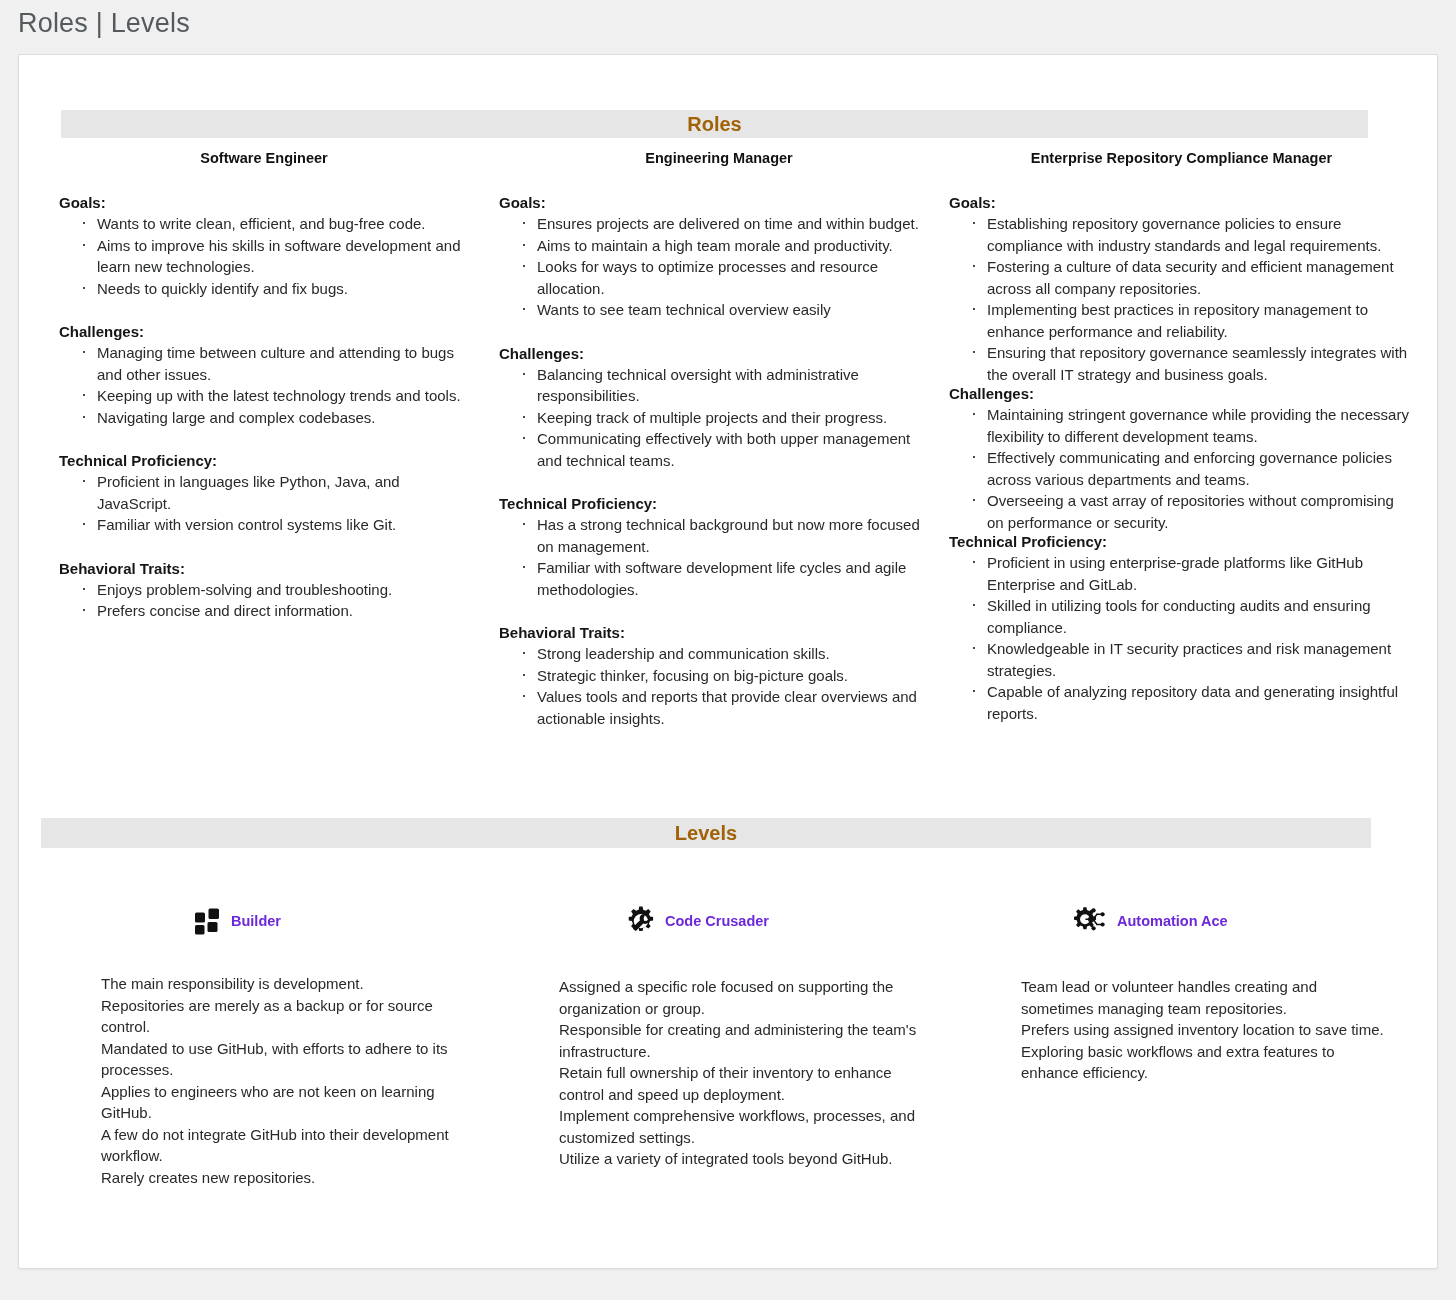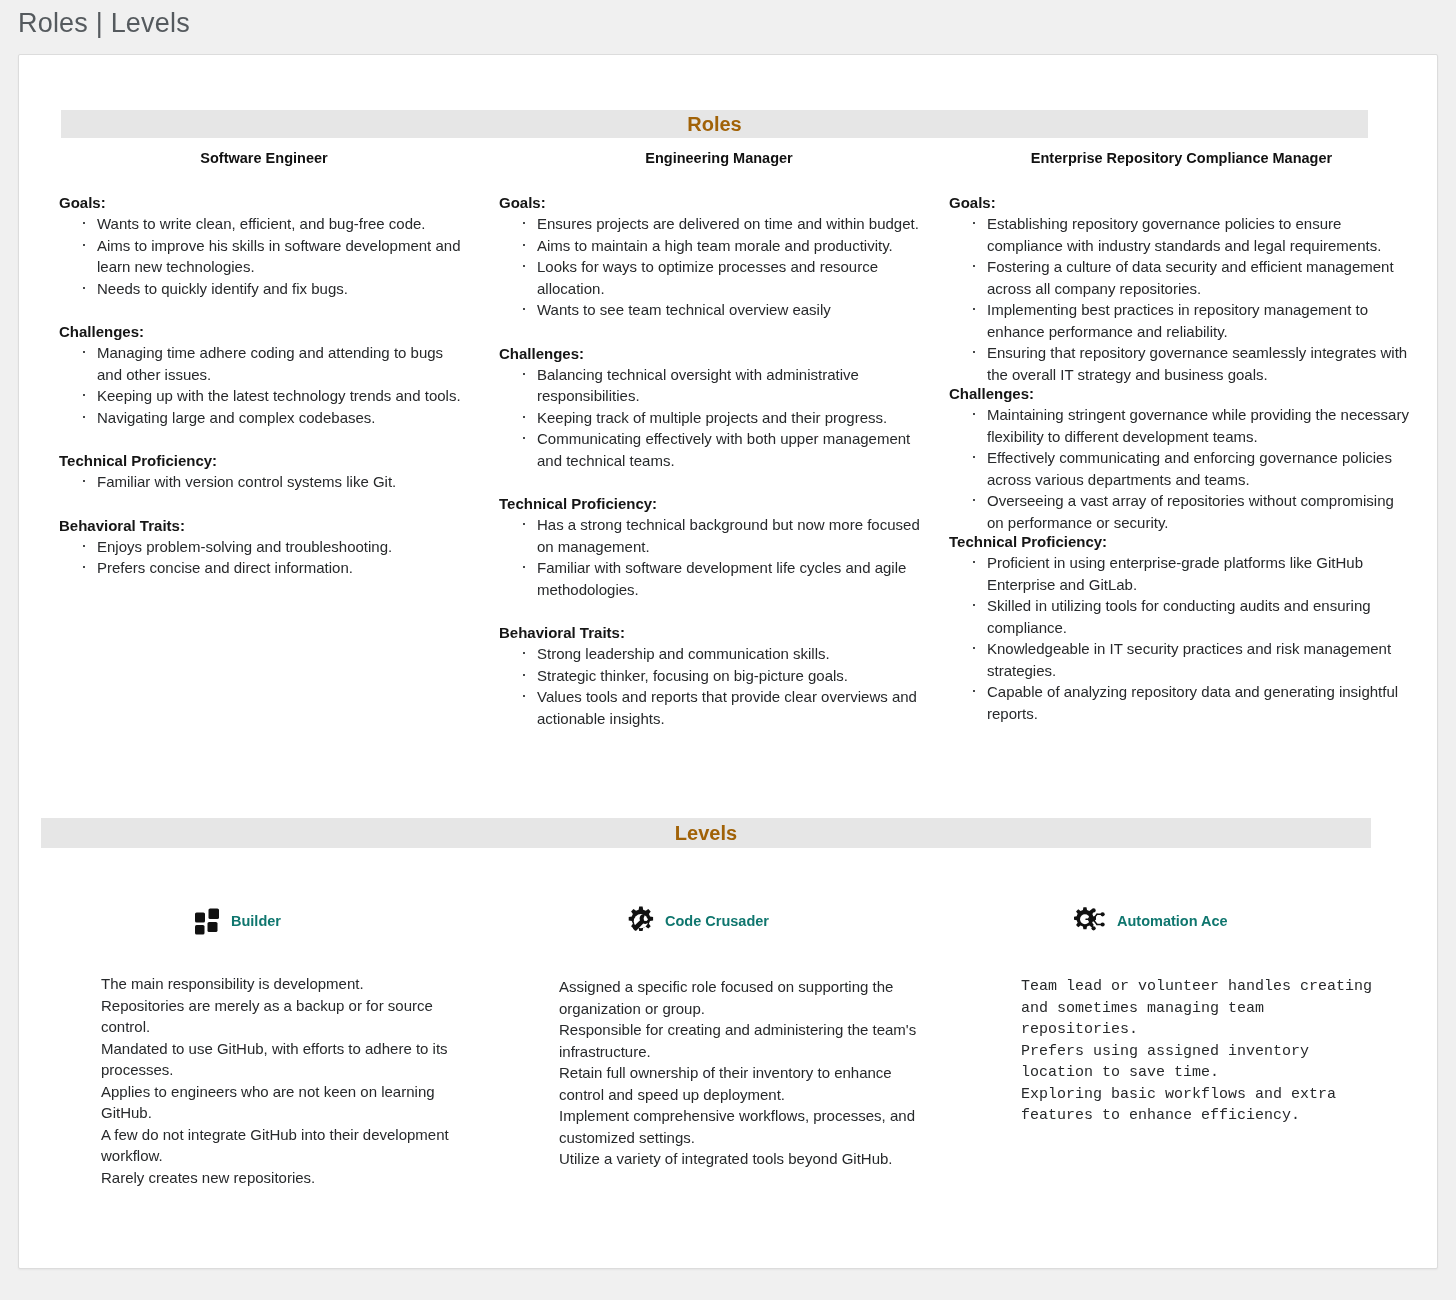--- a/index.html
+++ b/index.html
@@ -129,34 +129,34 @@
     margin-bottom: 0;
     height: 52px;
   }
   .level-col.l0 .level-head { padding-left: 115px; }
   .level-col.l1 .level-head { padding-left: 95px; }
   .level-col.l2 .level-head { padding-left: 85px; }
 
   .level-name {
     font-size: 14.5px;
     font-weight: bold;
-    color: #0f766e;
+    color: #6d28d9;
     white-space: nowrap;
   }
   .level-icon { flex: 0 0 auto; display: block; line-height: 0; }
 
   .level-body {
     margin-top: 29px;
     font-size: 15px;
     line-height: 21.5px;
     color: #27292b;
   }
   .level-col.l0 .level-body { padding-left: 22px; margin-top: 26px; }
   .level-col.l1 .level-body { padding-left: 30px; }
-  .level-col.l2 .level-body { padding-left: 32px; font-family: Liberation Mono, monospace; }
+  .level-col.l2 .level-body { padding-left: 32px; }
   .level-body p { margin: 0; }
 </style>
 </head>
 <body>
 
 <div class="page">
 
   <div class="page-title">Roles | Levels</div>
 
   <div class="card">
@@ -170,28 +170,29 @@
           <div class="sec-head">Goals:</div>
           <ul class="bullets">
             <li>Wants to write clean, efficient, and bug-free code.</li>
             <li>Aims to improve his skills in software development and learn new technologies.</li>
             <li>Needs to quickly identify and fix bugs.</li>
           </ul>
         </div>
         <div class="sec-block">
           <div class="sec-head">Challenges:</div>
           <ul class="bullets">
-            <li>Managing time adhere coding and attending to bugs and other issues.</li>
+            <li>Managing time between culture and attending to bugs and other issues.</li>
             <li>Keeping up with the latest technology trends and tools.</li>
             <li>Navigating large and complex codebases.</li>
           </ul>
         </div>
         <div class="sec-block">
           <div class="sec-head">Technical Proficiency:</div>
           <ul class="bullets">
+            <li>Proficient in languages like Python, Java, and JavaScript.</li>
             <li>Familiar with version control systems like Git.</li>
           </ul>
         </div>
         <div class="sec-block">
           <div class="sec-head">Behavioral Traits:</div>
           <ul class="bullets">
             <li>Enjoys problem-solving and troubleshooting.</li>
             <li>Prefers concise and direct information.</li>
           </ul>
         </div>

